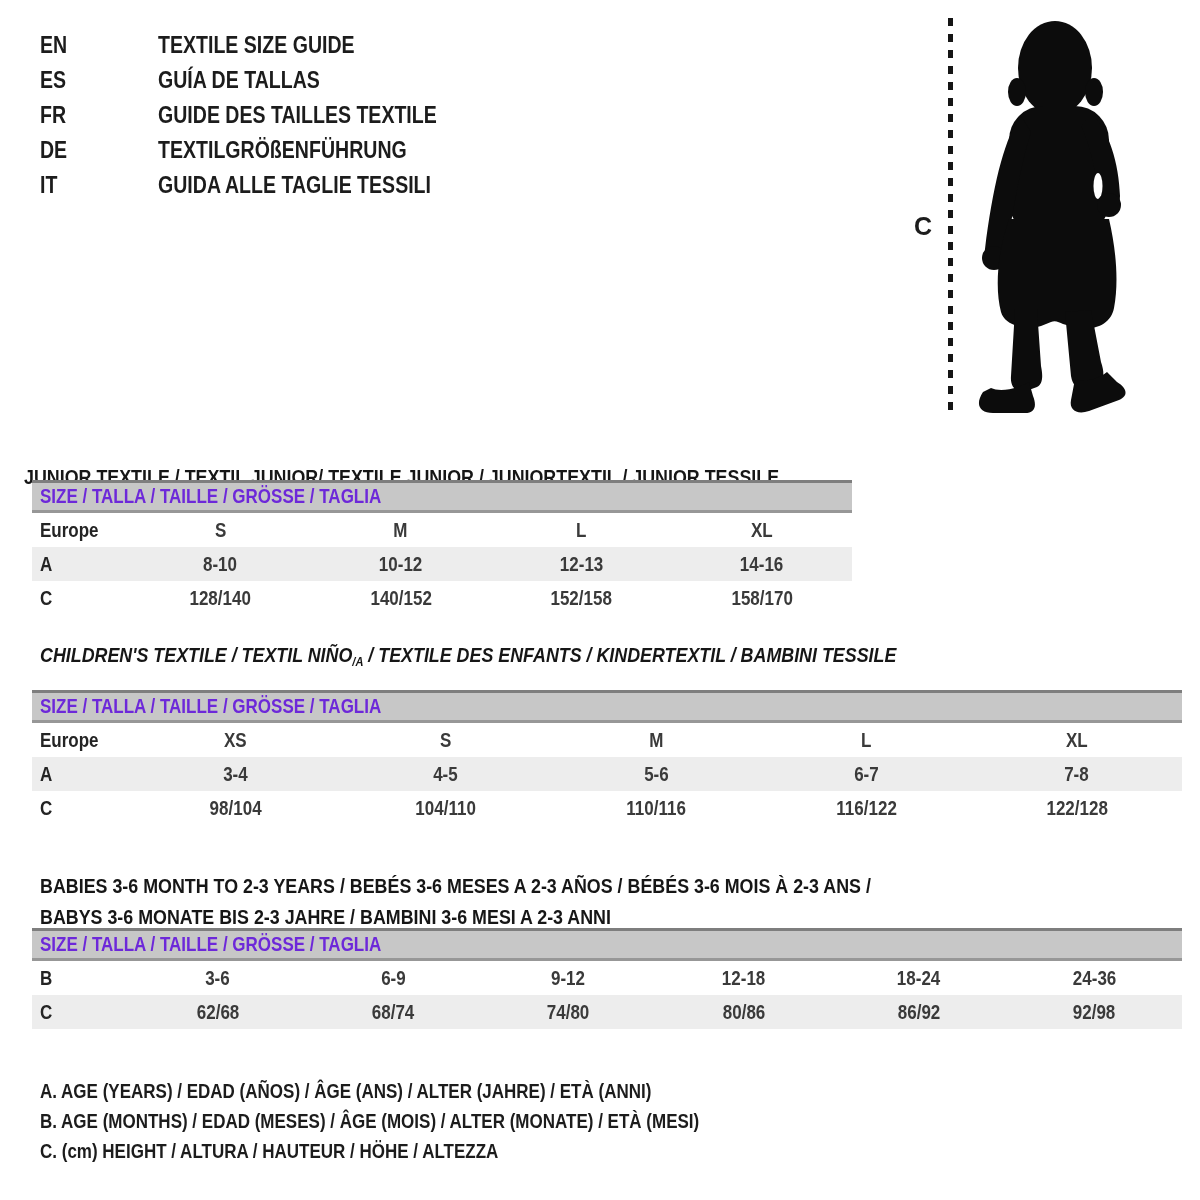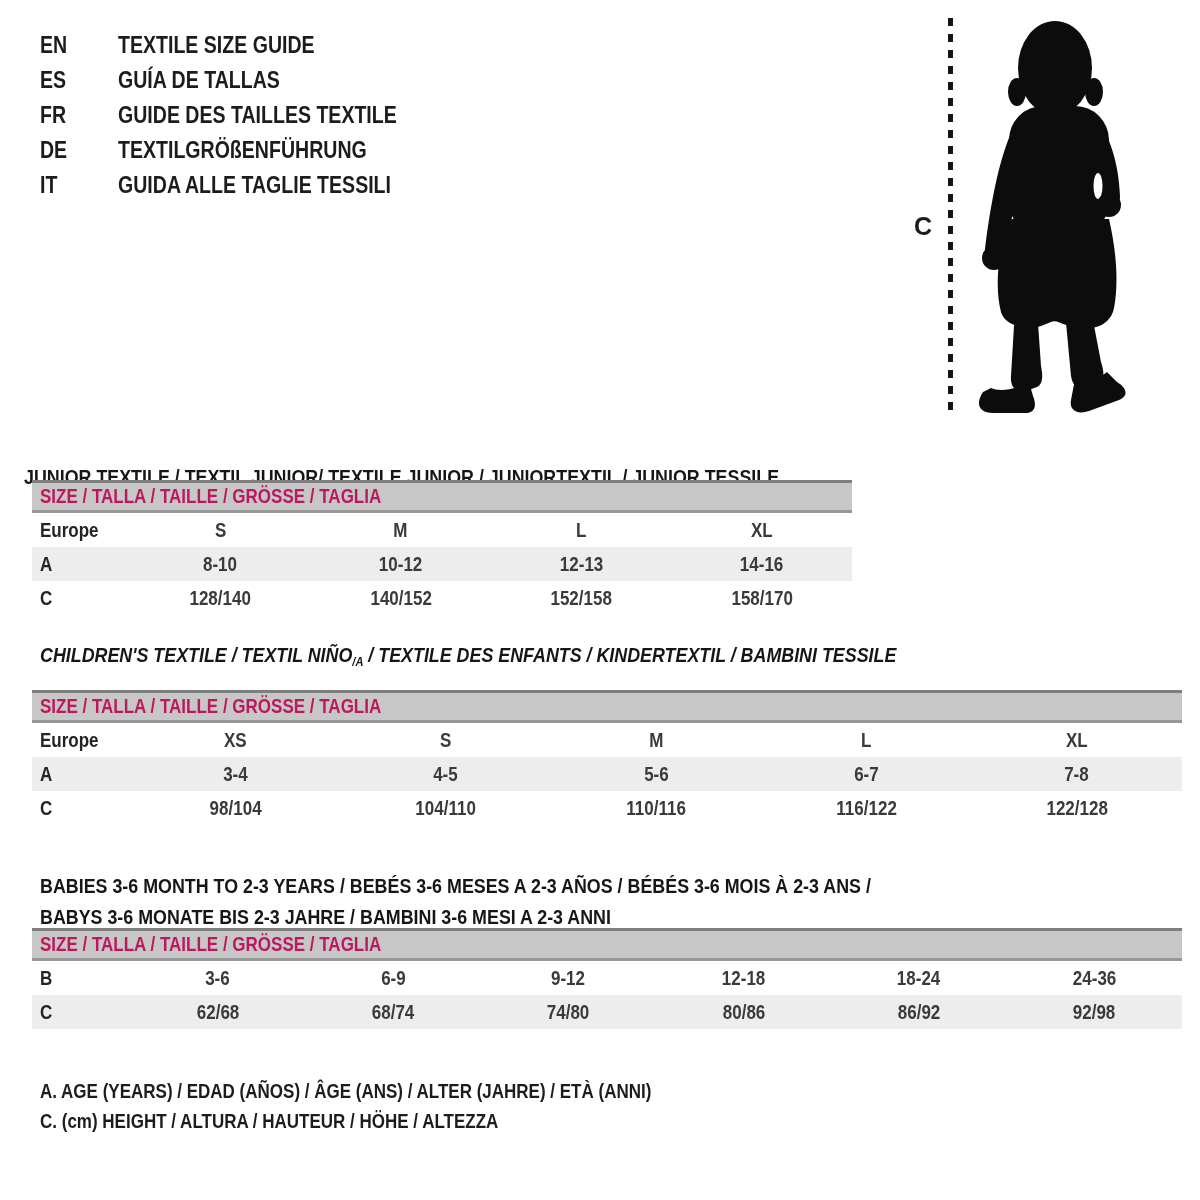--- a/index.html
+++ b/index.html
@@ -9,21 +9,21 @@
     color:#1c1c1c;overflow:hidden;
   }
   .abs{position:absolute;}
   
   .cx{display:inline-block;transform:scaleX(.85);white-space:nowrap;}
   .cx-l{transform-origin:0 50%;}
   .cx-c{transform-origin:50% 50%;}
 
   
   .lang-block{left:40px;top:28px;}
-  .lang-row{display:flex;height:35px;align-items:center;}
+  .lang-row{display:flex;height:35px;align-items:center;gap:40px;}
   .lang-code{width:78px;font-size:23px;}
   .lang-label{font-size:23px;}
 
   
   .dashed-line{
     left:948px;top:18px;width:5px;height:398px;
     background:repeating-linear-gradient(to bottom,#151515 0 8px,transparent 8px 16px);
   }
   .measure-label{left:914px;top:212px;font-size:25px;}
   .silhouette{left:963px;top:14px;}
@@ -31,21 +31,21 @@
   
   .section-title{font-size:21px;line-height:26px;color:#161616;}
   .sub-size{font-size:13px;position:relative;top:4px;}
   .title-2line{line-height:31px;margin-top:20px;}
 
   
   .size-table{left:32px;}
   .size-bar{
     background:#c7c7c7;border-top:3px solid #7e7e7e;border-bottom:3px solid #979797;
     height:27px;display:flex;align-items:center;padding-left:8px;
-    font-size:20px;color:#be185d;
+    font-size:20px;color:#6d28d9;
   }
   .grid{display:grid;}
   .g4{grid-template-columns:98px repeat(4,1fr);}
   .g5{grid-template-columns:98px repeat(5,1fr);}
   .g6{grid-template-columns:98px repeat(6,1fr);}
   .trow{display:contents;}
   .cell{height:34px;display:flex;align-items:center;justify-content:center;font-size:20px;color:#3a3a3a;}
   .cell.label{justify-content:flex-start;padding-left:8px;color:#242424;}
   .shaded .cell{background:#ededed;}
 
@@ -292,15 +292,18 @@
         </div>
     </div>
   </div>
 </div>
 
 <div class="abs legend">
   <div class="legend-line">
       <span class="cx cx-l">A. AGE (YEARS) / EDAD (AÑOS) / ÂGE (ANS) / ALTER (JAHRE) / ETÀ (ANNI)</span>
     </div>
   <div class="legend-line">
+      <span class="cx cx-l">B. AGE (MONTHS) / EDAD (MESES) / ÂGE (MOIS) / ALTER (MONATE) / ETÀ (MESI)</span>
+    </div>
+  <div class="legend-line">
       <span class="cx cx-l">C. (cm) HEIGHT / ALTURA / HAUTEUR / HÖHE / ALTEZZA</span>
     </div>
 </div>
 
 </body></html>

